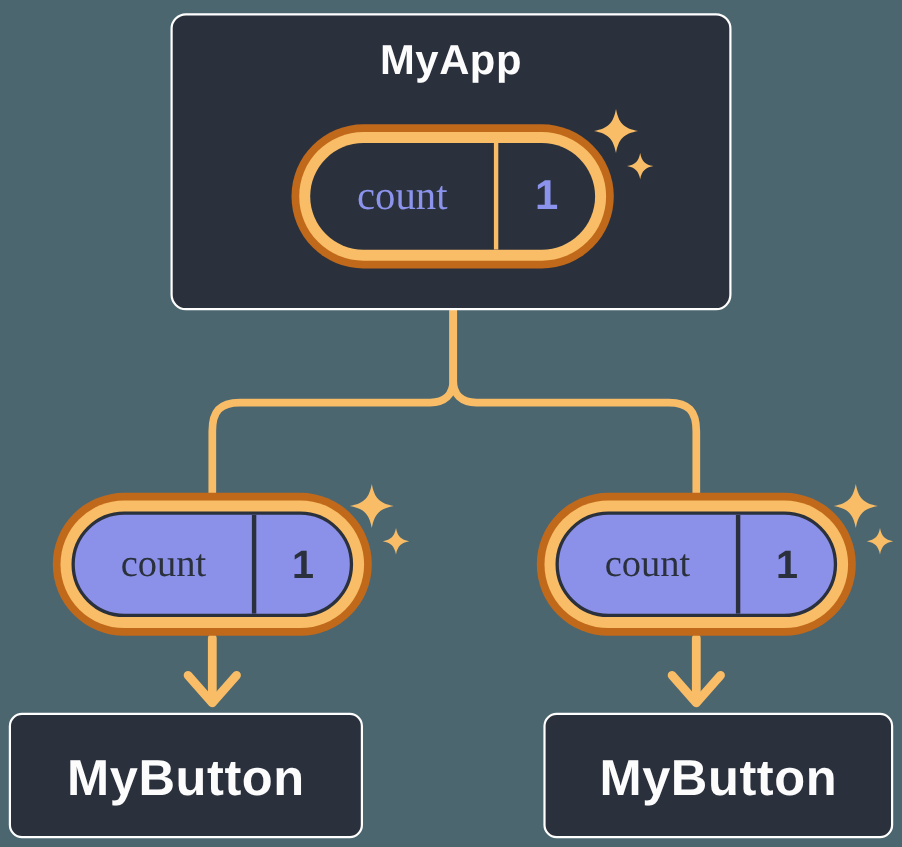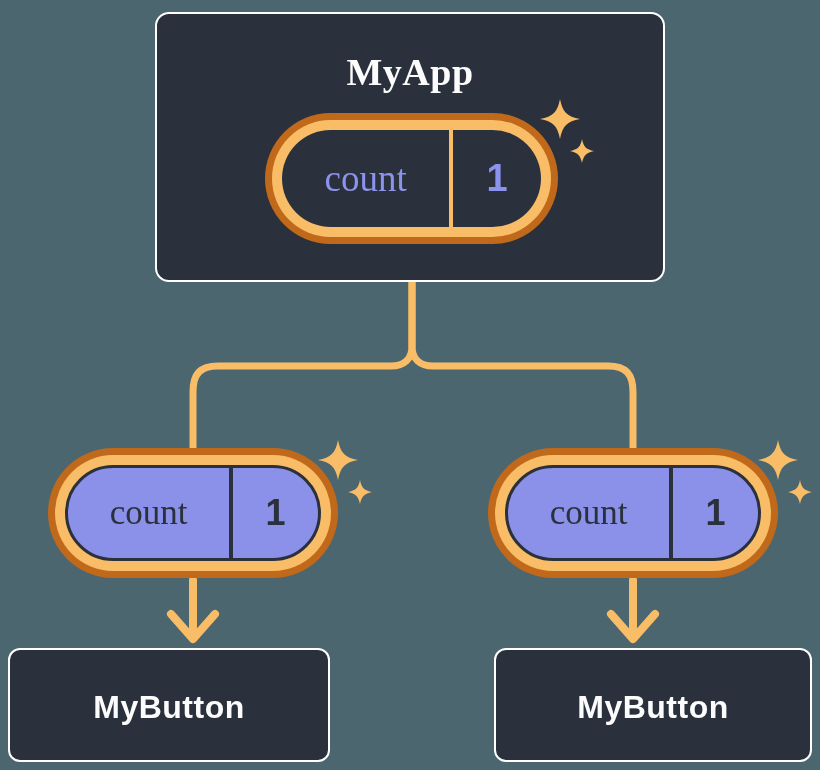--- a/index.html
+++ b/index.html
@@ -21,26 +21,26 @@
     z-index: 2;
   }
   .comp-title {
     color: var(--text-light, #FCFCFD);
     font-size: 38px;
     font-weight: 600;
     text-align: center;
     letter-spacing: 0.5px;
   }
   #root-box   { left:155px; top:12px;  width:510px; height:270px; }
-  #root-box .comp-title { margin-top:36px;font-family:Liberation Serif, serif; }
+  #root-box .comp-title { margin-top:20px; }
   #button-box-left  { left:8px;   top:648px; width:322px; height:114px; border-radius:12px;
                       display:flex; align-items:center; justify-content:center; }
   #button-box-right { left:494px; top:648px; width:318px; height:114px; border-radius:12px;
                       display:flex; align-items:center; justify-content:center; }
-  #button-box-left .comp-title, #button-box-right .comp-title { font-size:32px; margin-top:4px; }
+  #button-box-left .comp-title, #button-box-right .comp-title { font-size:46px; margin-top:4px; }
 
   
   .pill-wrap { position:absolute; z-index:3; }
   .pill-outer {
     width:100%; height:100%;
     background: var(--orange-dark, #C1691A);
     border-radius: 999px;
     padding: 7px;
     box-sizing: border-box;
   }

